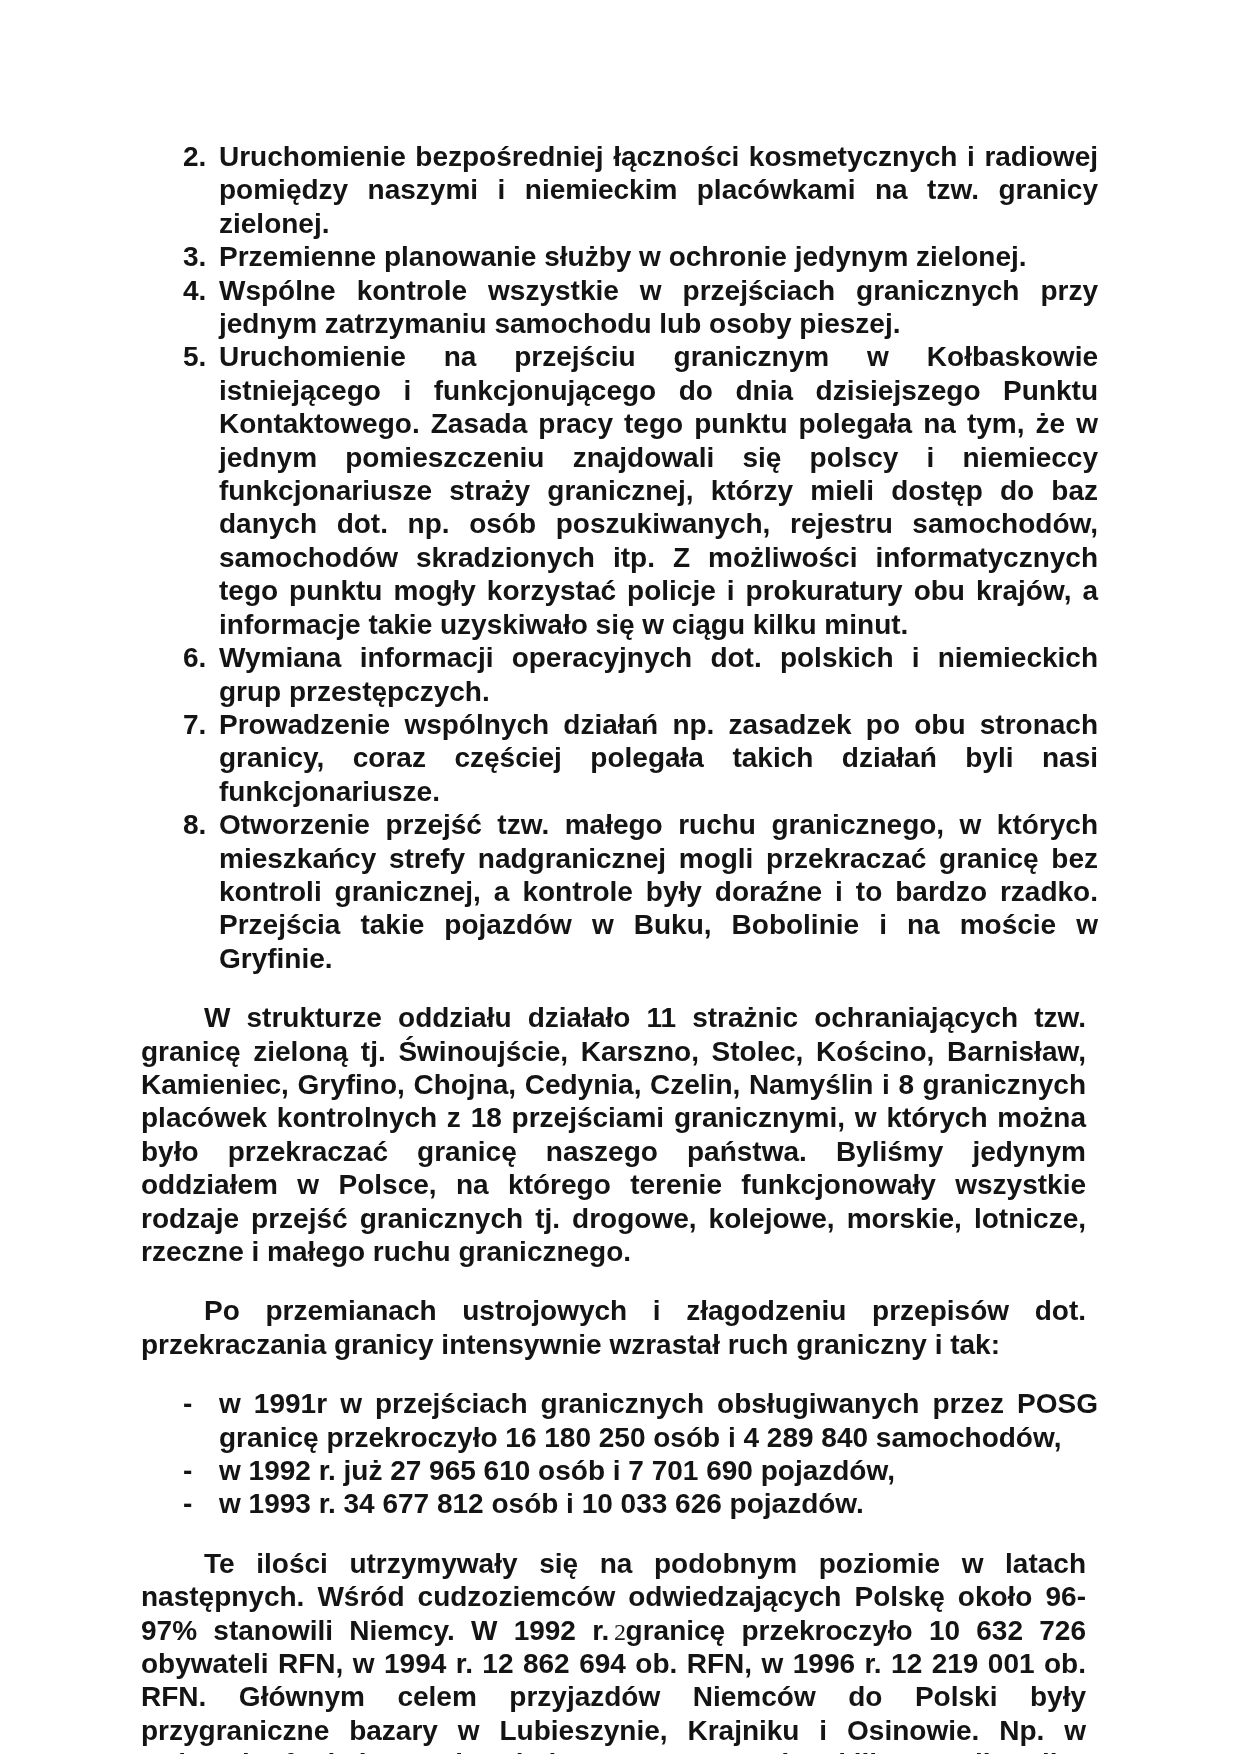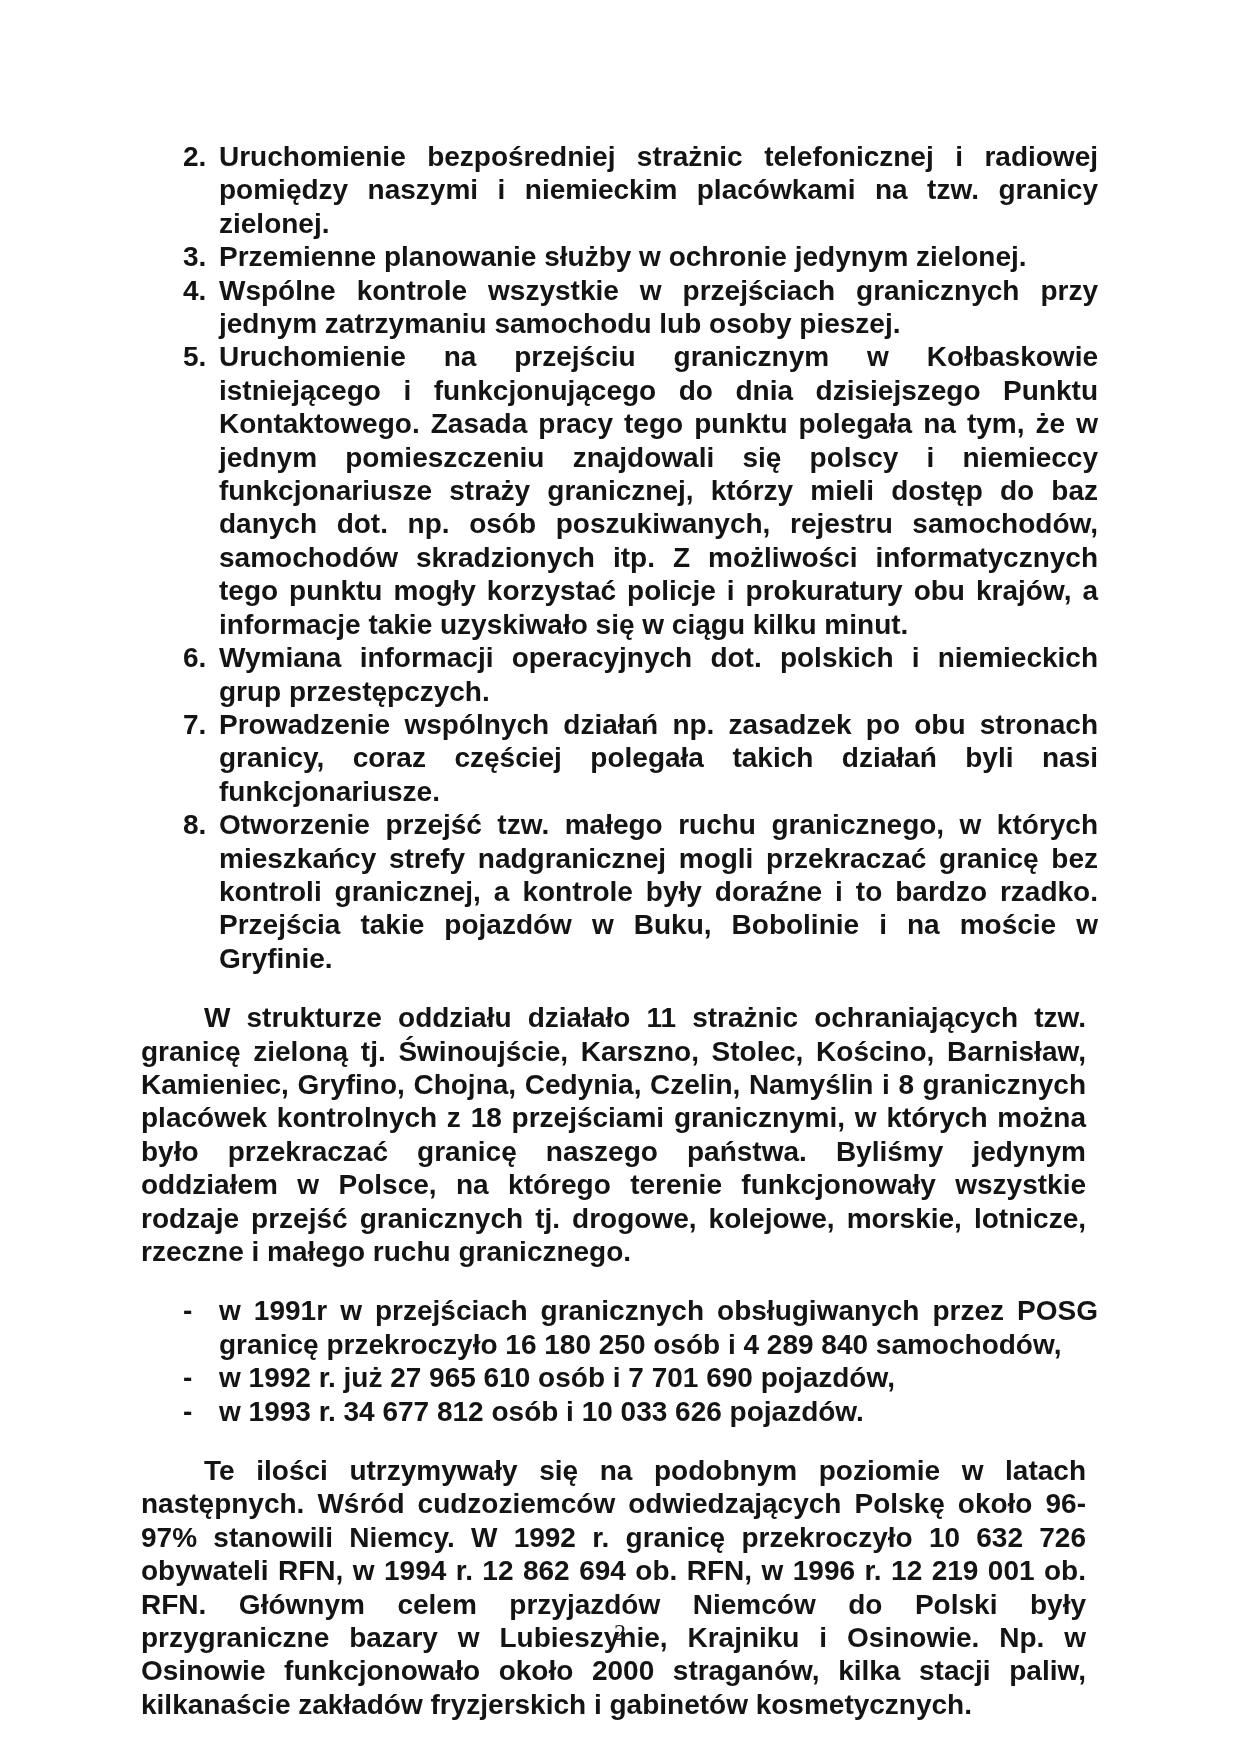--- a/index.html
+++ b/index.html
@@ -61,21 +61,21 @@
 </style>
 </head>
 <body>
 
 <div class="page">
   <div class="content">
 
     <div class="olist">
       <div class="li">
         <span class="marker">2.</span>
-        <span class="li-text">Uruchomienie bezpośredniej strażnic telefonicznej i radiowej pomiędzy naszymi i niemieckim placówkami na tzw. granicy zielonej.</span>
+        <span class="li-text">Uruchomienie bezpośredniej łączności kosmetycznych i radiowej pomiędzy naszymi i niemieckim placówkami na tzw. granicy zielonej.</span>
       </div>
       <div class="li">
         <span class="marker">3.</span>
         <span class="li-text">Przemienne planowanie służby w ochronie jedynym zielonej.</span>
       </div>
       <div class="li">
         <span class="marker">4.</span>
         <span class="li-text">Wspólne kontrole wszystkie w przejściach granicznych przy jednym zatrzymaniu samochodu lub osoby pieszej.</span>
       </div>
       <div class="li">
@@ -91,20 +91,21 @@
         <span class="li-text">Prowadzenie wspólnych działań np. zasadzek po obu stronach granicy, coraz częściej polegała takich działań byli nasi funkcjonariusze.</span>
       </div>
       <div class="li">
         <span class="marker">8.</span>
         <span class="li-text">Otworzenie przejść tzw. małego ruchu granicznego, w których mieszkańcy strefy nadgranicznej mogli przekraczać granicę bez kontroli granicznej, a kontrole były doraźne i to bardzo rzadko. Przejścia takie pojazdów w Buku, Bobolinie i na moście w Gryfinie.</span>
       </div>
     </div>
 
     <p class="para">W strukturze oddziału działało 11 strażnic ochraniających tzw. granicę zieloną tj. Świnoujście, Karszno, Stolec, Kościno, Barnisław, Kamieniec, Gryfino, Chojna, Cedynia, Czelin, Namyślin i 8 granicznych placówek kontrolnych z 18 przejściami granicznymi, w których można było przekraczać granicę naszego państwa. Byliśmy jedynym oddziałem w Polsce, na którego terenie funkcjonowały wszystkie rodzaje przejść granicznych tj. drogowe, kolejowe, morskie, lotnicze, rzeczne i małego ruchu granicznego.</p>
 
+    <p class="para">Po przemianach ustrojowych i złagodzeniu przepisów dot. przekraczania granicy intensywnie wzrastał ruch graniczny i tak:</p>
 
     <div class="dlist">
       <div class="li">
         <span class="marker">-</span>
         <span class="li-text">w 1991r w przejściach granicznych obsługiwanych przez POSG granicę przekroczyło 16&nbsp;180&nbsp;250 osób i 4&nbsp;289&nbsp;840 samochodów,</span>
       </div>
       <div class="li">
         <span class="marker">-</span>
         <span class="li-text">w 1992 r. już 27&nbsp;965&nbsp;610 osób i 7&nbsp;701&nbsp;690 pojazdów,</span>
       </div>

